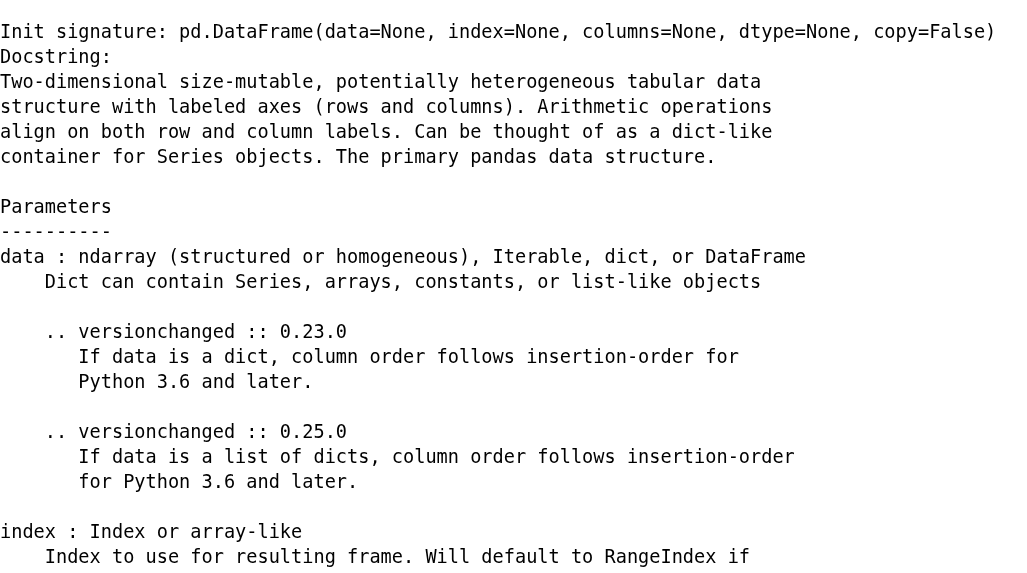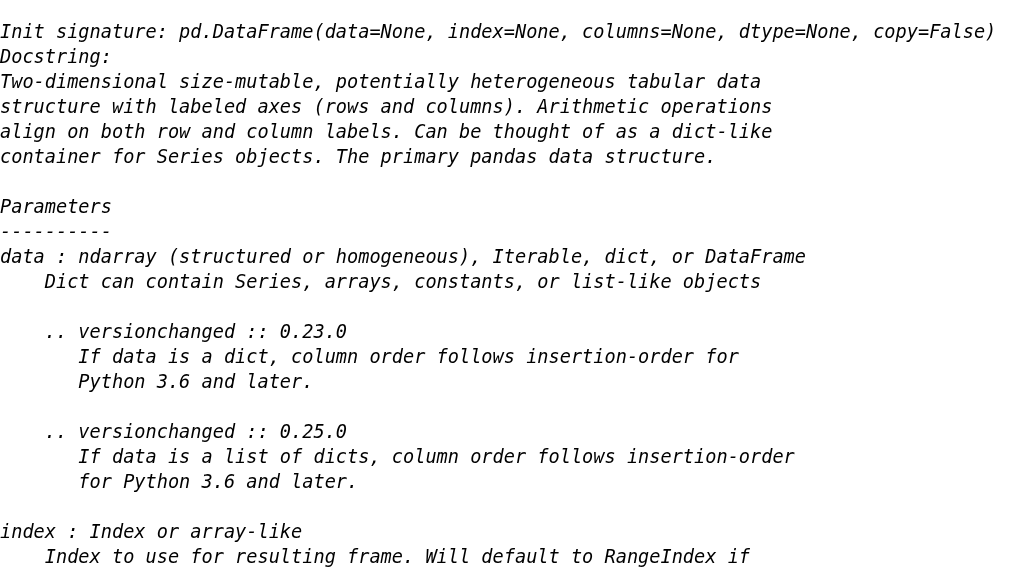--- a/index.html
+++ b/index.html
@@ -25,21 +25,20 @@
     color: #000000;
     white-space: pre;
     -webkit-font-smoothing: none;
     font-kerning: none;
     font-variant-ligatures: none;
   }
   .doc-line {
     display: block;
     height: 25px;
     white-space: pre;
-    font-style: italic;
   }
   .doc-line.blank {
     white-space: pre;
   }
 </style>
 </head>
 <body style="background: rgb(255, 255, 255);">
 
 <pre id="docstring-output" style="color: rgb(0, 0, 0);"><span class="doc-line">Init signature: pd.DataFrame(data=None, index=None, columns=None, dtype=None, copy=False)</span><span class="doc-line">Docstring:</span><span class="doc-line">Two-dimensional size-mutable, potentially heterogeneous tabular data</span><span class="doc-line">structure with labeled axes (rows and columns). Arithmetic operations</span><span class="doc-line">align on both row and column labels. Can be thought of as a dict-like</span><span class="doc-line">container for Series objects. The primary pandas data structure.</span><span class="doc-line blank">&nbsp;</span><span class="doc-line">Parameters</span><span class="doc-line">----------</span><span class="doc-line">data : ndarray (structured or homogeneous), Iterable, dict, or DataFrame</span><span class="doc-line">    Dict can contain Series, arrays, constants, or list-like objects</span><span class="doc-line blank">&nbsp;</span><span class="doc-line">    .. versionchanged :: 0.23.0</span><span class="doc-line">       If data is a dict, column order follows insertion-order for</span><span class="doc-line">       Python 3.6 and later.</span><span class="doc-line blank">&nbsp;</span><span class="doc-line">    .. versionchanged :: 0.25.0</span><span class="doc-line">       If data is a list of dicts, column order follows insertion-order</span><span class="doc-line">       for Python 3.6 and later.</span><span class="doc-line blank">&nbsp;</span><span class="doc-line">index : Index or array-like</span><span class="doc-line">    Index to use for resulting frame. Will default to RangeIndex if</span><span class="doc-line">    no indexing information part of input data and no index provided</span></pre>
 

